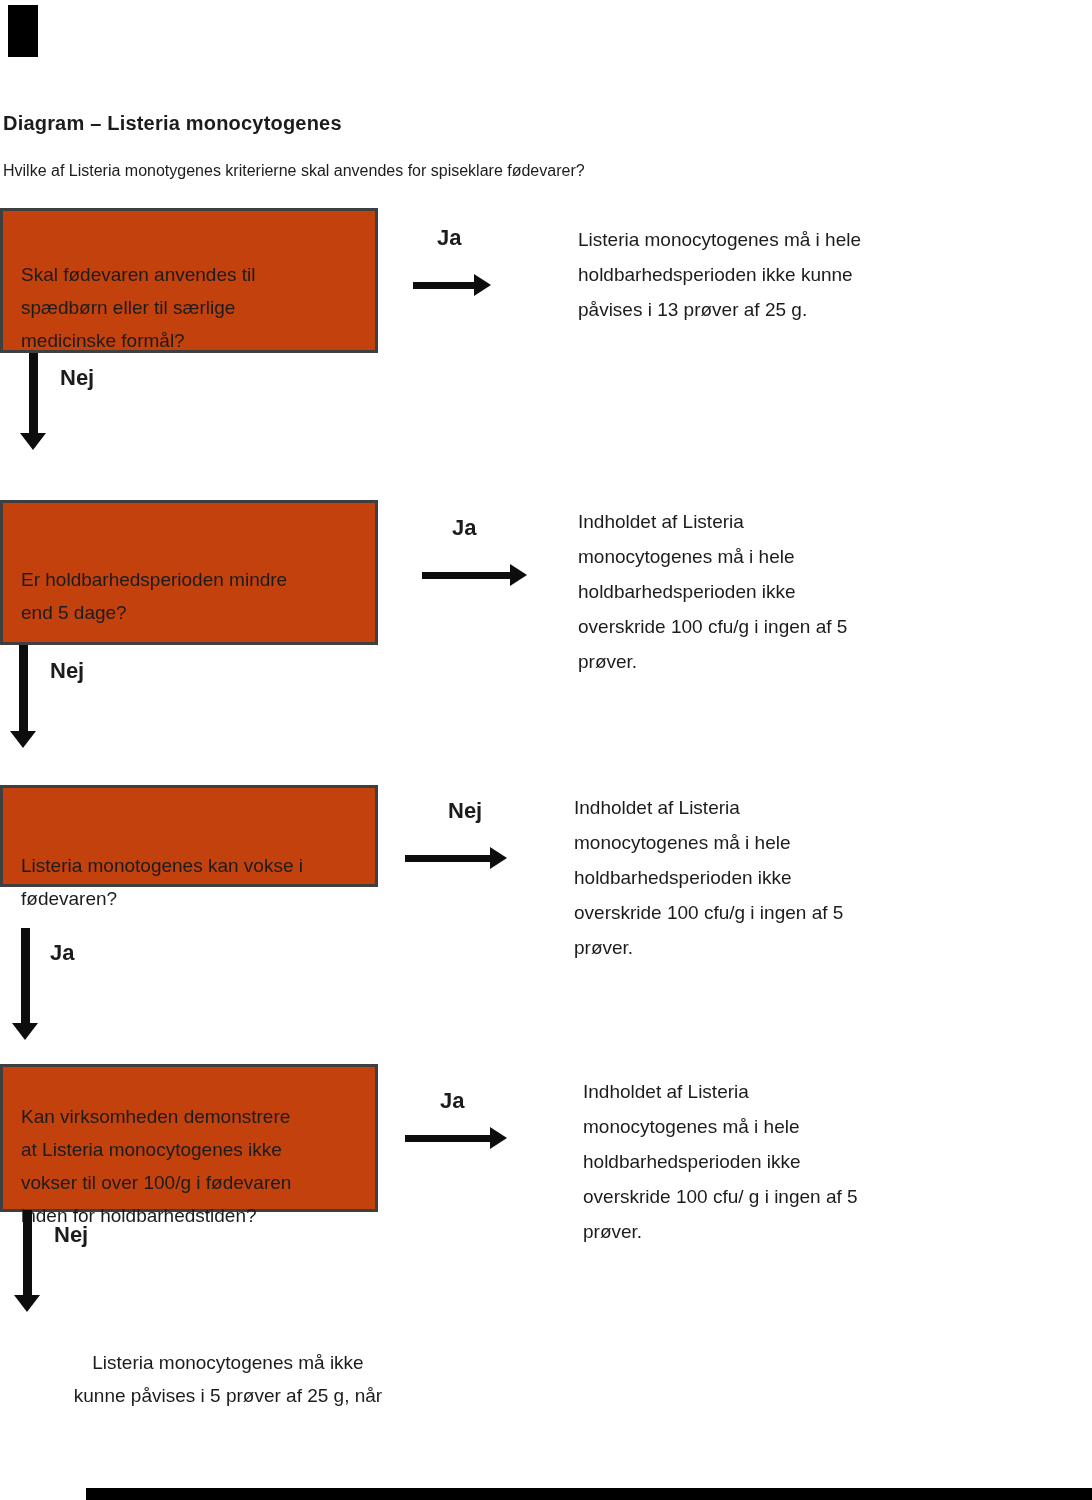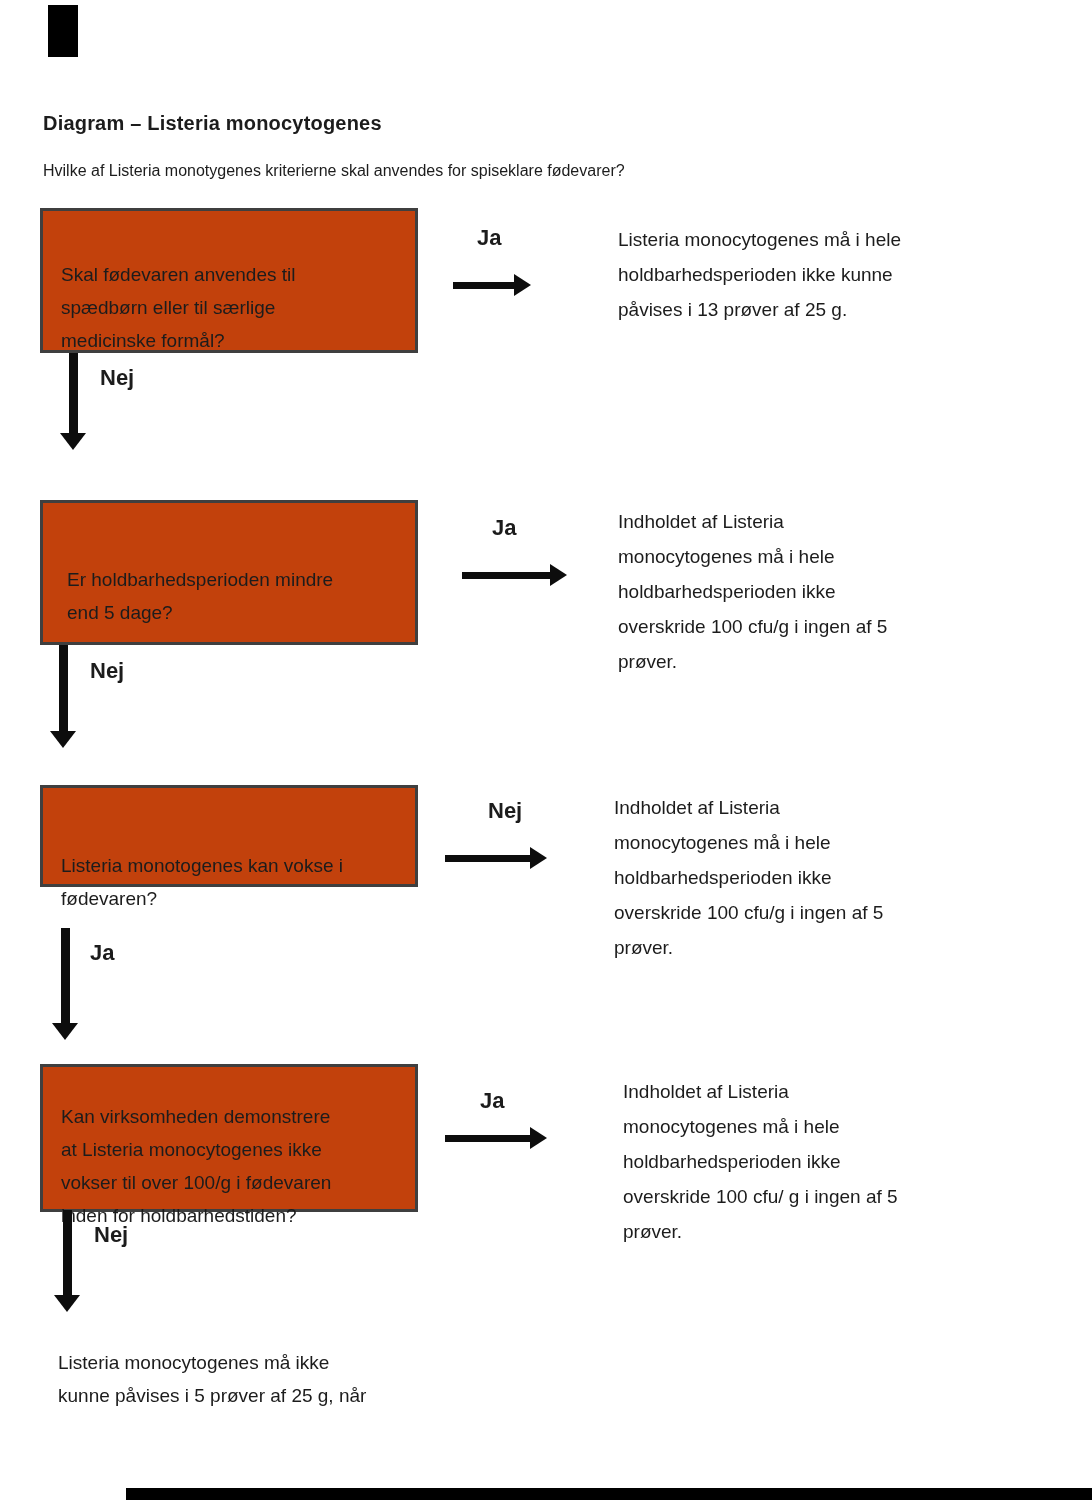--- a/index.html
+++ b/index.html
@@ -4,21 +4,21 @@
 <style>
   html,body{margin:0;padding:0;background:#ffffff;}
   #page{
     position:relative;
     width:1092px;height:1500px;
     background:#ffffff;
     font-family:"Liberation Sans", sans-serif;
     color:#1c1c1c;
     overflow:hidden;
   }
-  .abs{position:absolute;margin-left:40px;}
+  .abs{position:absolute;}
   .title{font-size:20px;font-weight:bold;letter-spacing:.2px;}
   .subtitle{font-size:16px;}
   .qbox{
     border:3px solid #3f3f3f;
     background:#c2410c;
     box-sizing:border-box;
     font-size:19px;
     line-height:33px;
     white-space:pre-line;
   }
@@ -71,21 +71,21 @@
   </div>
   <div class="abs outcome" style="left:578px;top:222px;width:420px;">Listeria monocytogenes må i hele
 holdbarhedsperioden ikke kunne
 påvises i 13 prøver af 25 g.</div>
   <div class="abs v-arrow" style="left:20px;top:353px;height:97px;">
     <div class="shaft" style="height:81px;"></div>
     <div class="head"></div>
   </div>
   <div class="abs down-label" style="left:60px;top:365px;">Nej</div>
 
-  <div class="abs qbox" style="left:0px;top:500px;width:378px;height:145px;padding:27px 10px 0 24px;">
+  <div class="abs qbox" style="left:0px;top:500px;width:378px;height:145px;padding:27px 10px 0 18px;">
     <span>Er holdbarhedsperioden mindre
 end 5 dage?</span>
   </div>
   <div class="abs branch-label" style="left:452px;top:515px;">Ja</div>
   <div class="abs h-arrow" style="left:422px;top:564px;width:105px;">
     <div class="shaft" style="width:88px;"></div>
     <div class="head" style="left:88px;"></div>
   </div>
   <div class="abs outcome" style="left:578px;top:504px;width:420px;">Indholdet af Listeria
 monocytogenes  må i hele
@@ -133,16 +133,16 @@
 monocytogenes må i hele
 holdbarhedsperioden ikke
 overskride 100 cfu/ g i ingen af 5
 prøver.</div>
   <div class="abs v-arrow" style="left:14px;top:1210px;height:102px;">
     <div class="shaft" style="height:86px;"></div>
     <div class="head"></div>
   </div>
   <div class="abs down-label" style="left:54px;top:1222px;">Nej</div>
 
-  <div class="abs final-text" style="left:18px;top:1346px;width:420px;">Listeria monocytogenes må ikke
+  <div class="abs final-text" style="left:18px;top:1346px;width:420px;text-align:center;">Listeria monocytogenes må ikke
 kunne påvises i 5 prøver af 25 g,  når</div>
 
 </div>
 
 </body></html>

